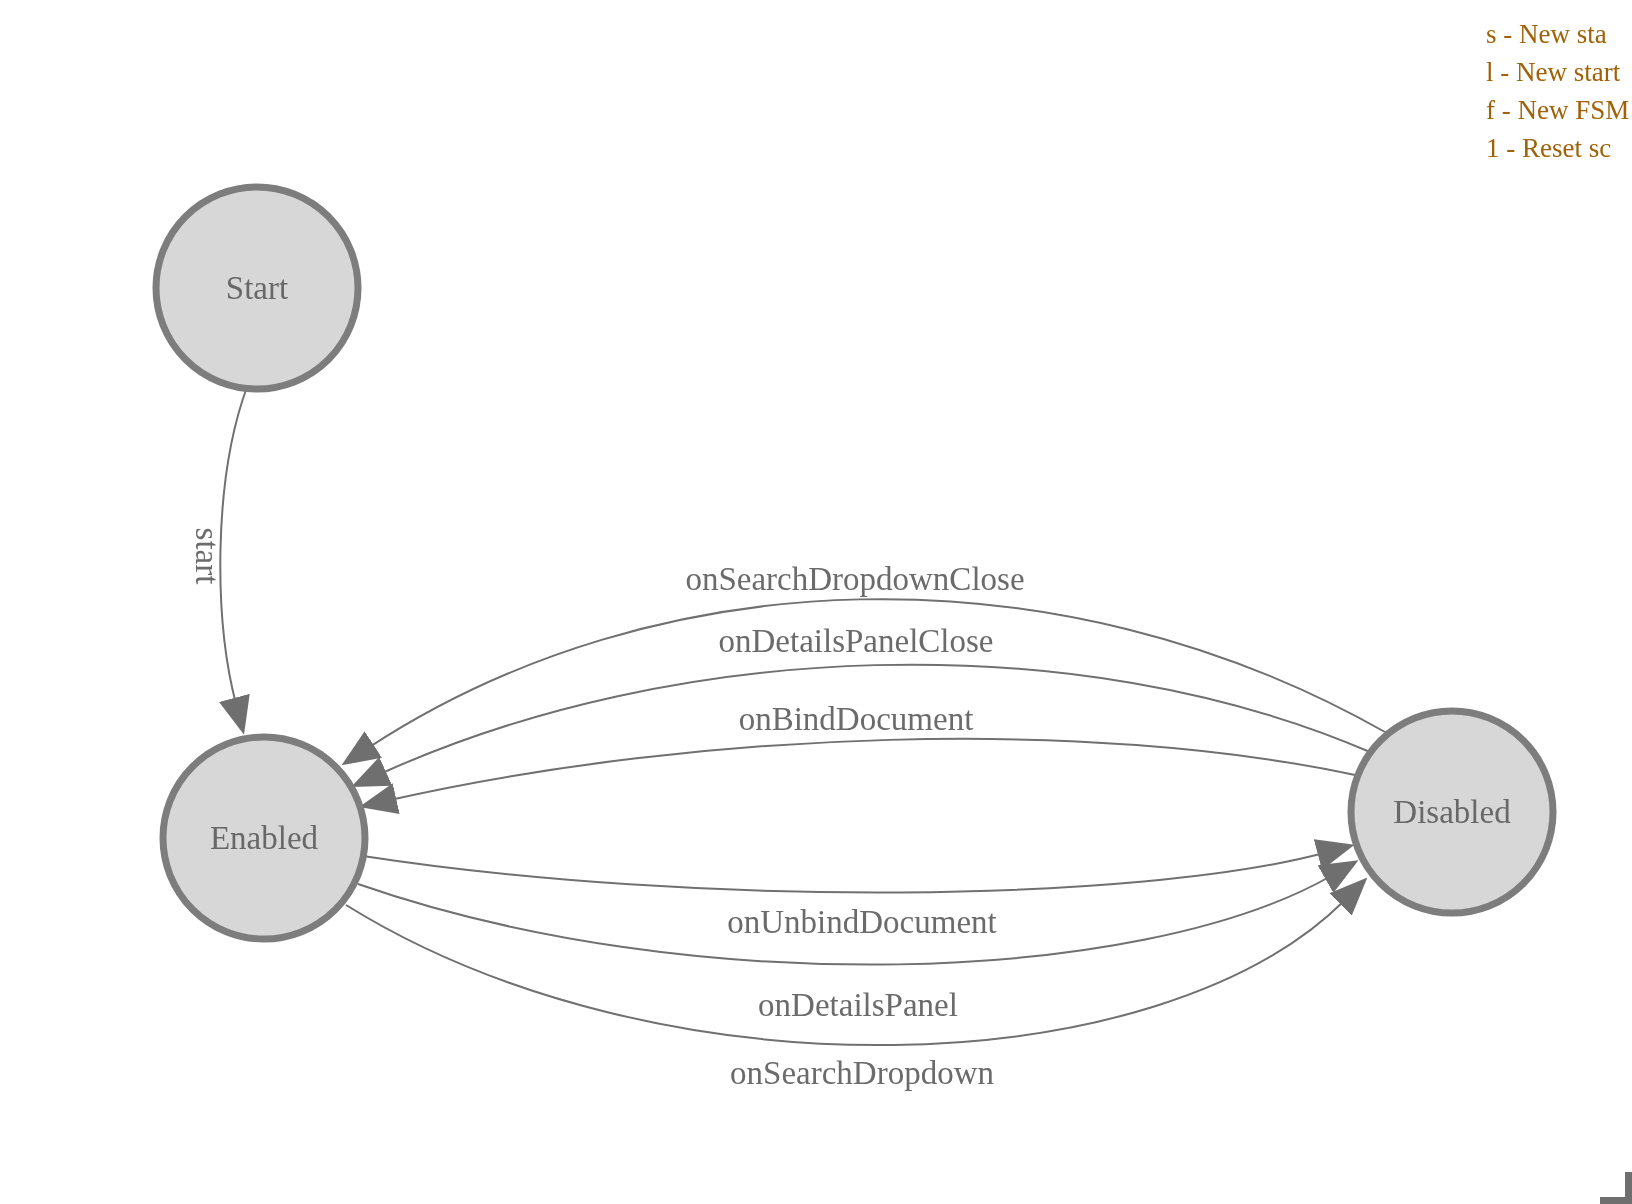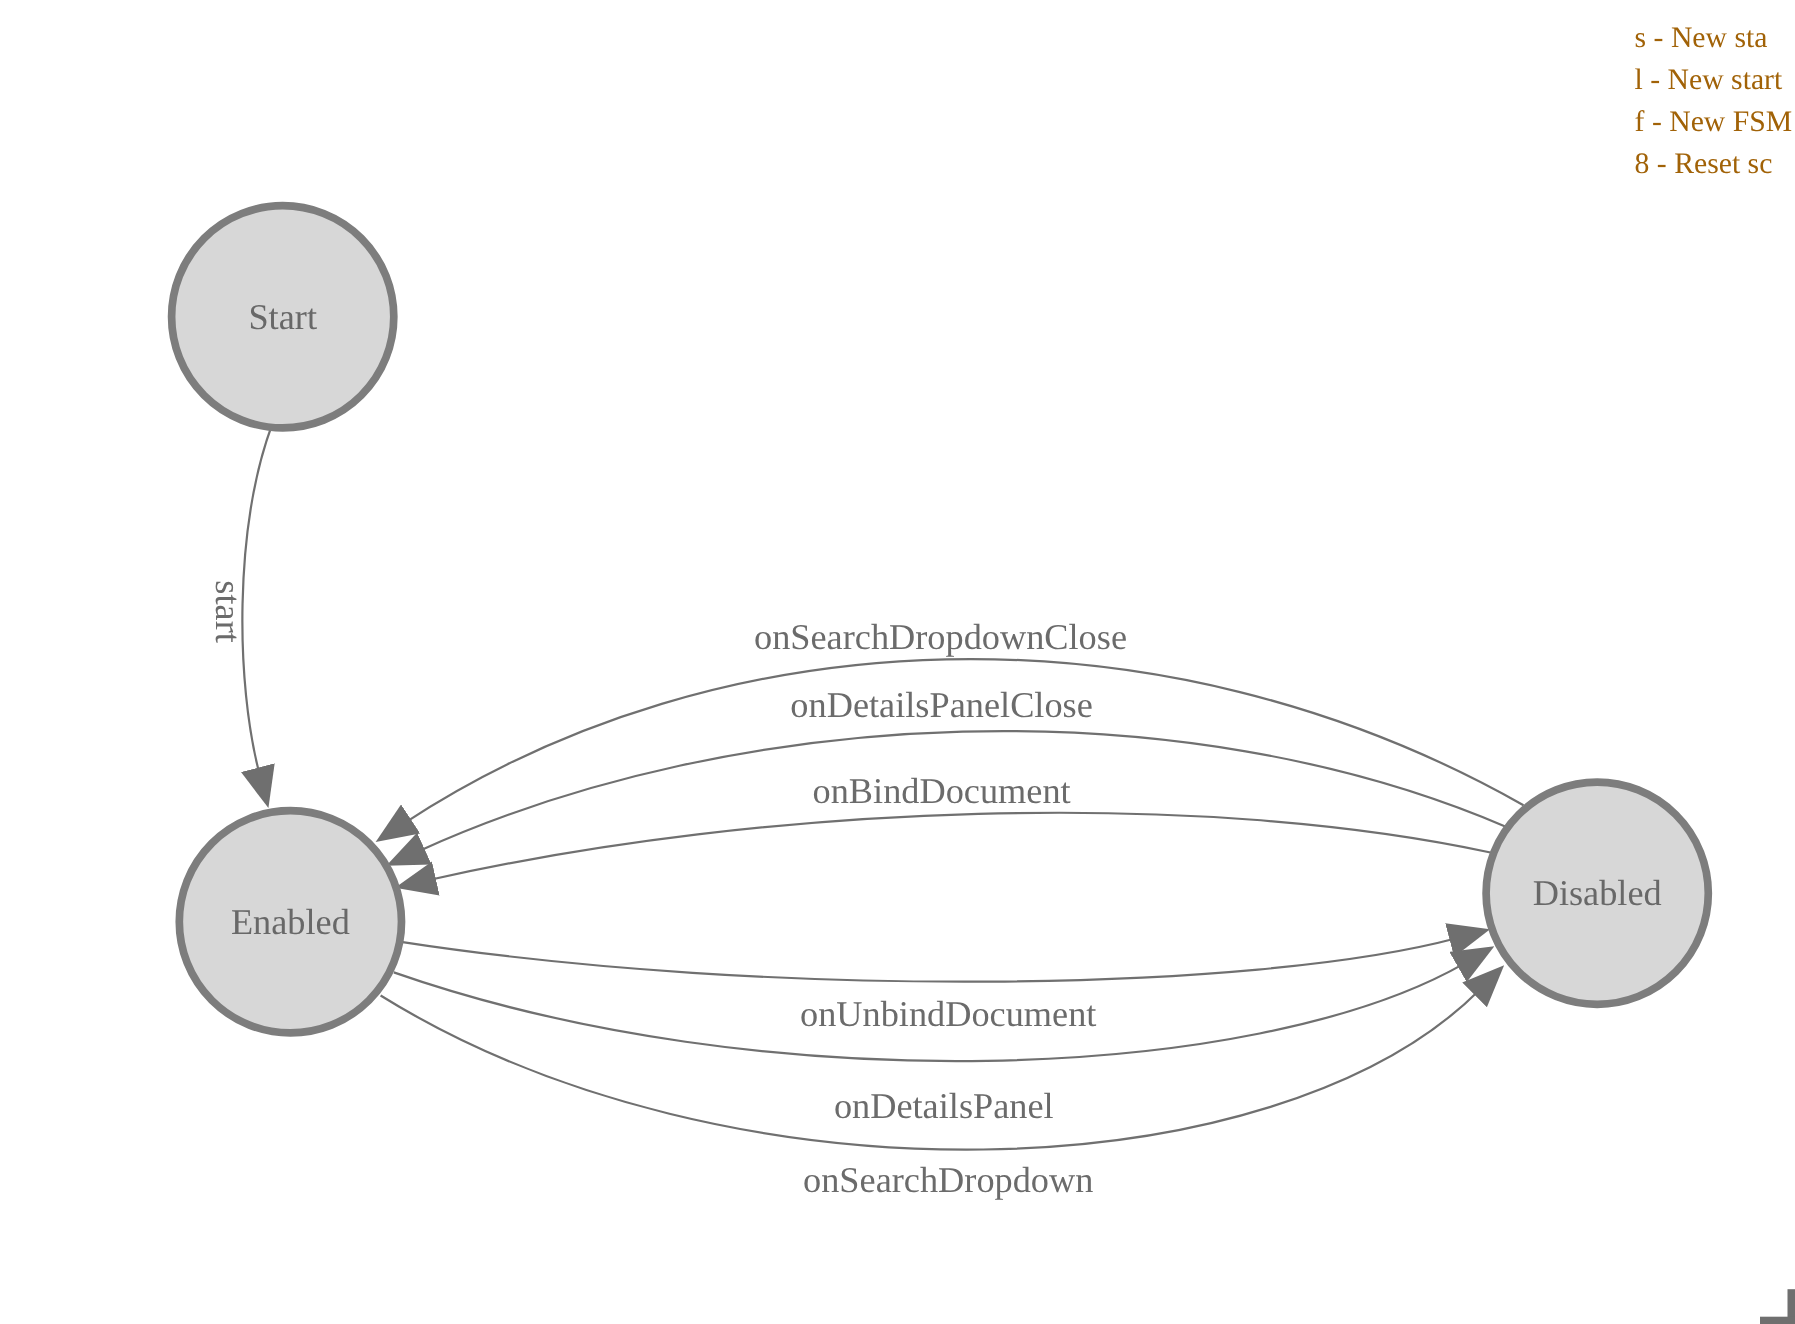--- a/index.html
+++ b/index.html
@@ -111,19 +111,19 @@
     <g>
       <circle class="state-circle" cx="1452" cy="812" r="101"></circle>
       <text class="node-label" x="1452" y="823">Disabled</text>
     </g>
   </svg>
 
   <div id="legend">
     <div>s - New sta</div>
     <div>l - New start</div>
     <div>f - New FSM</div>
-    <div>8 - Reset sc</div>
+    <div>1 - Reset sc</div>
   </div>
 
   <div class="corner-widget-v"></div>
   <div class="corner-widget-h"></div>
 
 </div>
 
 </body></html>

